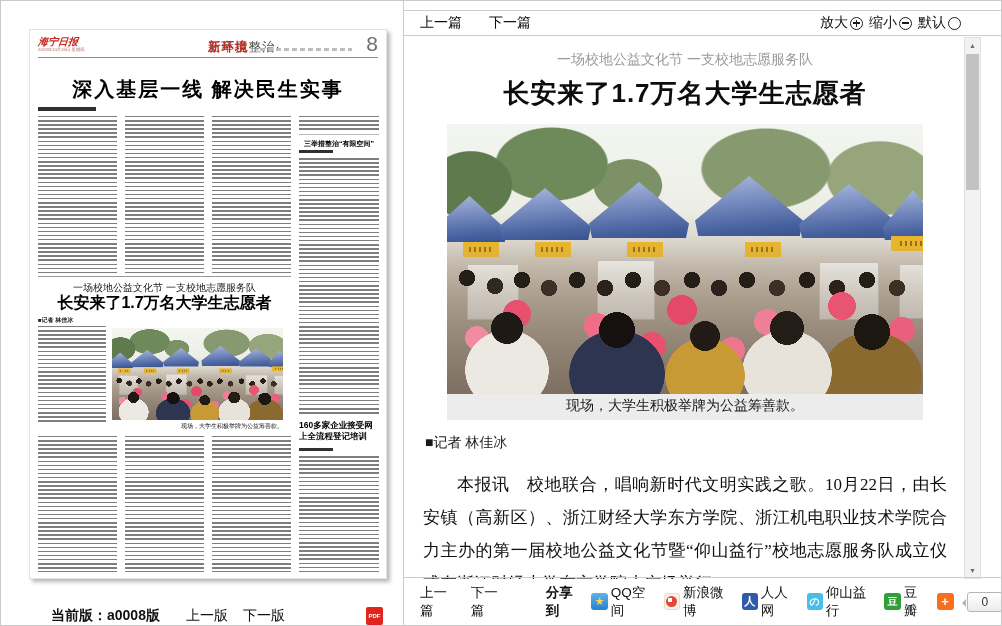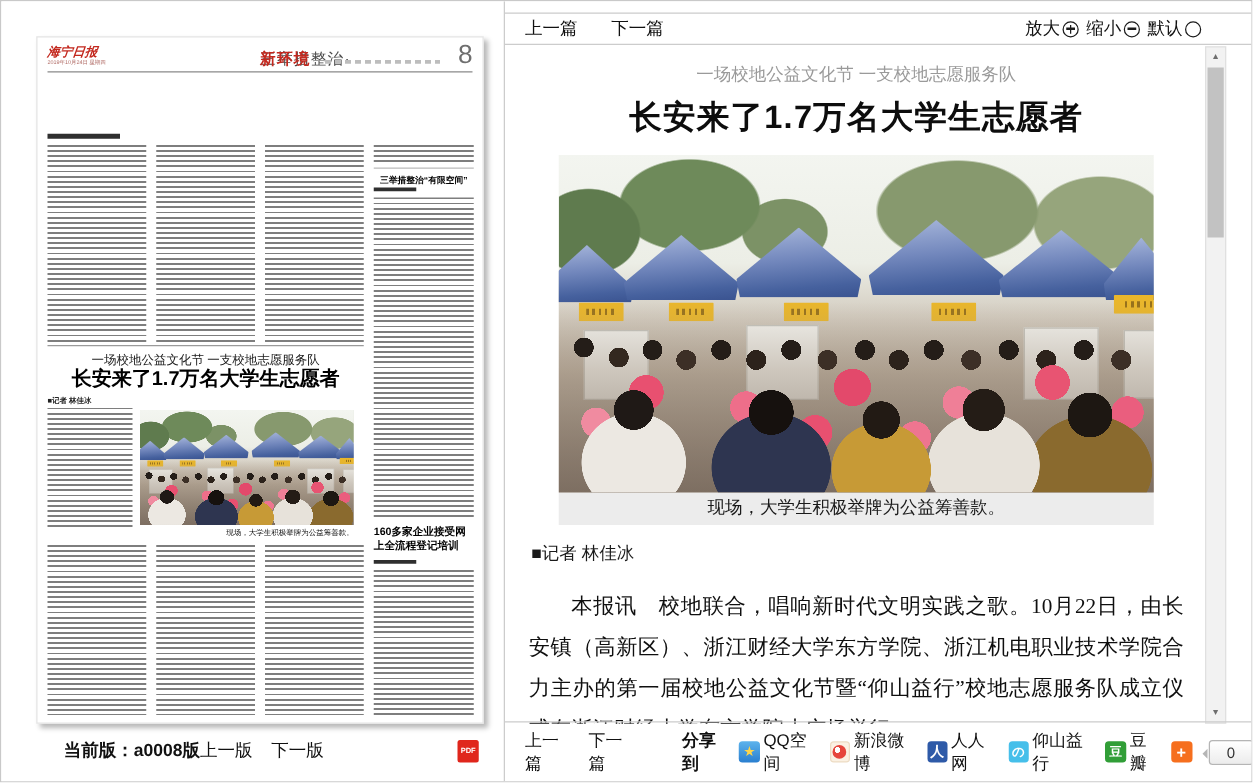--- a/index.html
+++ b/index.html
@@ -32,23 +32,23 @@
   .a4-head { left:269px; top:390px; width:80px; font-size:8.5px; line-height:1.35; font-weight:800; color:#000; }
 
   .band { left:8px; top:246px; width:253px; height:2px; border-top:1px solid #9a9a9a; }
   .a2-sub  { left:8px; top:251px; width:253px; text-align:center; font-size:10px; color:#191919; white-space:nowrap; }
   .a2-head { left:8px; top:263px; width:253px; text-align:center; font-size:16px; font-weight:800; color:#000; white-space:nowrap; }
   .a2-byline { left:8px; top:286px; font-size:6px; font-weight:bold; color:#222; white-space:nowrap; }
   .minipic { left:82px; top:298px; width:171px; height:92px; overflow:hidden; background:#dfe3da; }
   .minipic .photo { position:absolute; left:0; top:0; transform:scale(.3595,.3407); transform-origin:0 0; }
   .mini-cap { left:82px; top:392px; width:171px; text-align:right; font-size:6px; color:#111; white-space:nowrap; }
 
-  .lfoot { position:absolute; left:0; bottom:0; width:402px; height:48px; display:flex; align-items:center; font-size:14px; color:#111; }
+  .lfoot { position:absolute; left:0; bottom:0; width:402px; height:48px; display:flex; align-items:flex-end; font-size:14px; color:#111; }
   .lfoot .cur { margin-left:50px; font-weight:bold; }
-  .lfoot .pg { cursor:pointer; }
+  .lfoot .pg { margin-left:26px; cursor:pointer; }
   .lfoot .pg + .pg { margin-left:15px; }
   .pdficon { margin-left:auto; margin-right:20px; width:17px; height:18px; background:#e0261c; border-radius:2px;
              color:#fff; font-size:6px; font-weight:bold; display:flex; align-items:center; justify-content:center; cursor:pointer; }
 
   
   .right { position:absolute; left:402px; top:0; width:600px; height:624px; border-left:1px solid #ccc; background:#fff; }
   .rtool { position:absolute; left:0; right:0; top:9px; height:26px; border-top:1px solid #ccc; border-bottom:1px solid #ccc;
            display:flex; align-items:center; font-size:14px; color:#111; }
   .rtool .nav { margin-left:16px; cursor:pointer; }
   .rtool .nav + .nav { margin-left:27px; }
@@ -167,20 +167,21 @@
         <div class="mh-logo">海宁日报</div>
         <div class="mh-date">2019年10月24日 星期四</div>
         <div class="mh-center">
             <span>三举措整治·</span>
             <b>新环境</b>
           </div>
         <div class="mh-info"></div>
         <div class="mh-page">8</div>
       </div>
 
+      <div class="a1-head">深入基层一线 解决民生实事</div>
       <div class="bbar" style="left:8px;top:77px;width:58px;"></div>
       <div class="ft" style="left:8px;top:86px;width:79px;height:158px;"></div>
       <div class="ft" style="left:95px;top:86px;width:79px;height:158px;"></div>
       <div class="ft" style="left:182px;top:86px;width:79px;height:158px;"></div>
 
       <div class="ft" style="left:269px;top:86px;width:80px;height:14px;"></div>
       <div class="a3-head">三举措整治“有限空间”</div>
       <div class="bbar" style="left:269px;top:120px;width:34px;height:3px;"></div>
       <div class="ft" style="left:269px;top:128px;width:80px;height:256px;"></div>
       <div class="a4-head">160多家企业接受网上全流程登记培训</div>

